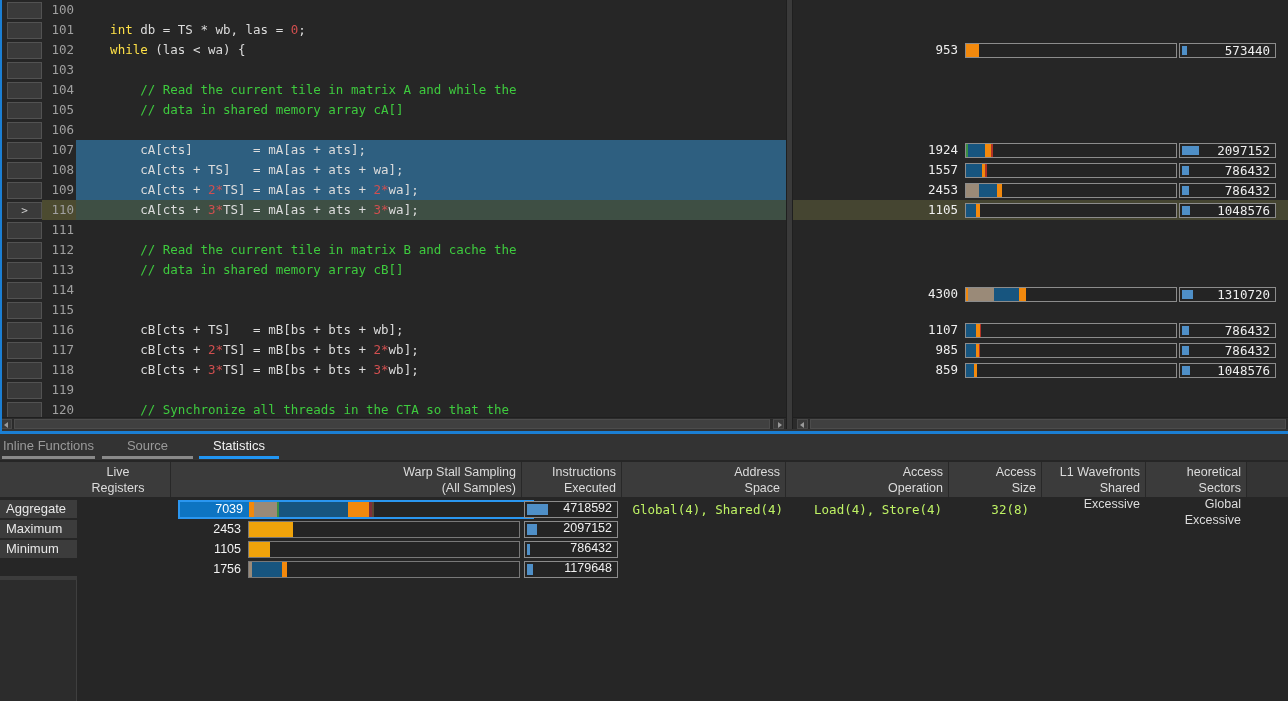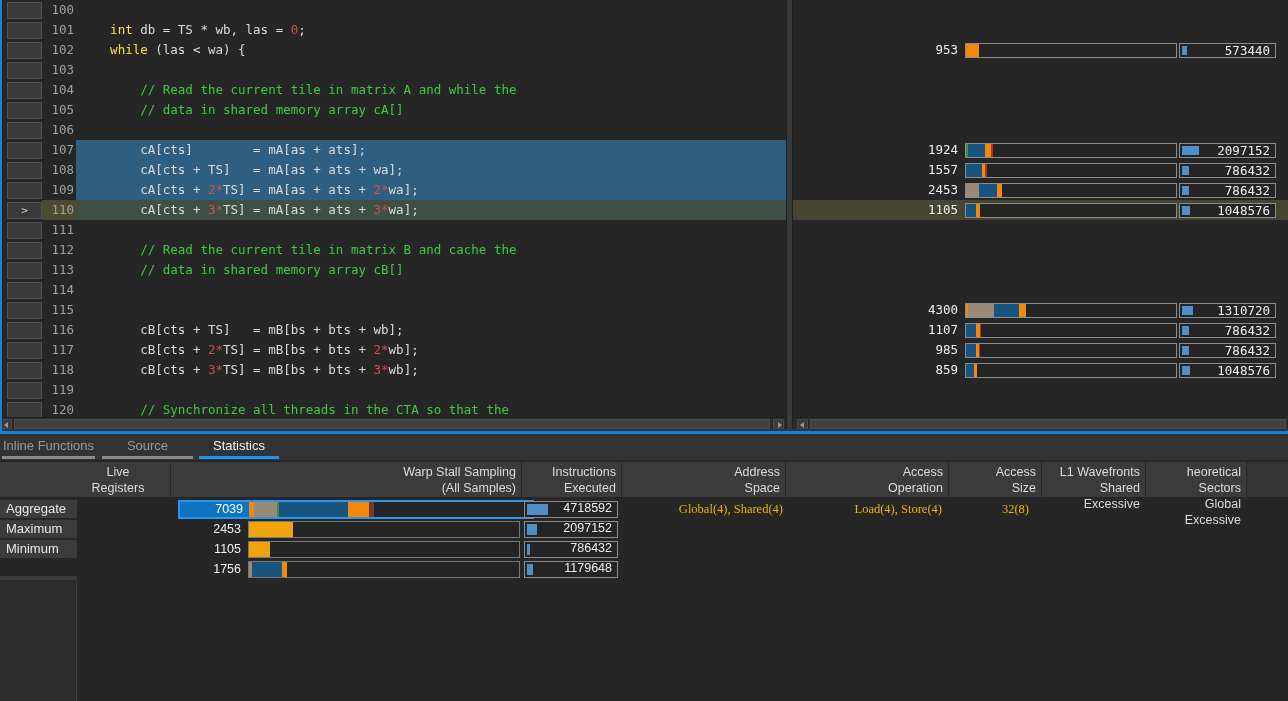--- a/index.html
+++ b/index.html
@@ -77,22 +77,22 @@
   .warp-box{position:absolute;height:17px;box-sizing:border-box;border:1px solid #787878;
             background:#242424;display:flex;align-items:stretch;}
   .agg-cell{position:absolute;left:178px;width:356px;height:19px;box-sizing:border-box;
             border:2px solid #2a96f0;background:#242424;}
   .agg-chip{position:absolute;left:0;top:0;width:69px;height:15px;background:#0d74c2;
             text-align:right;padding-right:6px;box-sizing:border-box;font-size:12.5px;
             line-height:15px;color:#ffffff;}
   .agg-bar{position:absolute;left:69px;right:0;top:0;height:15px;display:flex;align-items:stretch;background:#252525;}
   .stat-instr-box{position:absolute;left:524px;width:94px;height:17px;box-sizing:border-box;
                   border:1px solid #8c8c8c;background:#242424;}
-  .stat-text{position:absolute;height:19px;line-height:19px;font-size:12.5px;color:#eab308;
-             text-align:right;box-sizing:border-box;font-family:Liberation Serif, serif;}
+  .stat-text{position:absolute;height:19px;line-height:19px;font-size:12.5px;color:#bef264;
+             text-align:right;box-sizing:border-box;}
 </style>
 </head>
 <body>
 
 <div id="app">
   <div id="source-view">
     <div id="code-panel" class="mono">
         <div class="code-row" style="top: 0px;">
           <div class="gutter-box"></div>
           <div class="lineno">100</div>
@@ -256,21 +256,21 @@
           <div class="sample-count">1105</div>
           <div class="bar-box">
             <div class="seg seg-navy" style="width: 10px;"></div>
             <div class="seg seg-orange" style="width: 4px;"></div>
           </div>
           <div class="instr-box">
             <div class="instr-bar" style="width: 8px;"></div>
             <div class="instr-val">1048576</div>
           </div>
         </div>
-        <div class="sample-row" style="top: 300px;">
+        <div class="sample-row" style="top: 284px;">
           <div class="sample-count">4300</div>
           <div class="bar-box">
             <div class="seg seg-orange" style="width: 2px;"></div>
             <div class="seg seg-taupe" style="width: 26px;"></div>
             <div class="seg seg-navy" style="width: 25px;"></div>
             <div class="seg seg-orange" style="width: 7px;"></div>
           </div>
           <div class="instr-box">
             <div class="instr-bar" style="width: 11px;"></div>
             <div class="instr-val">1310720</div>

